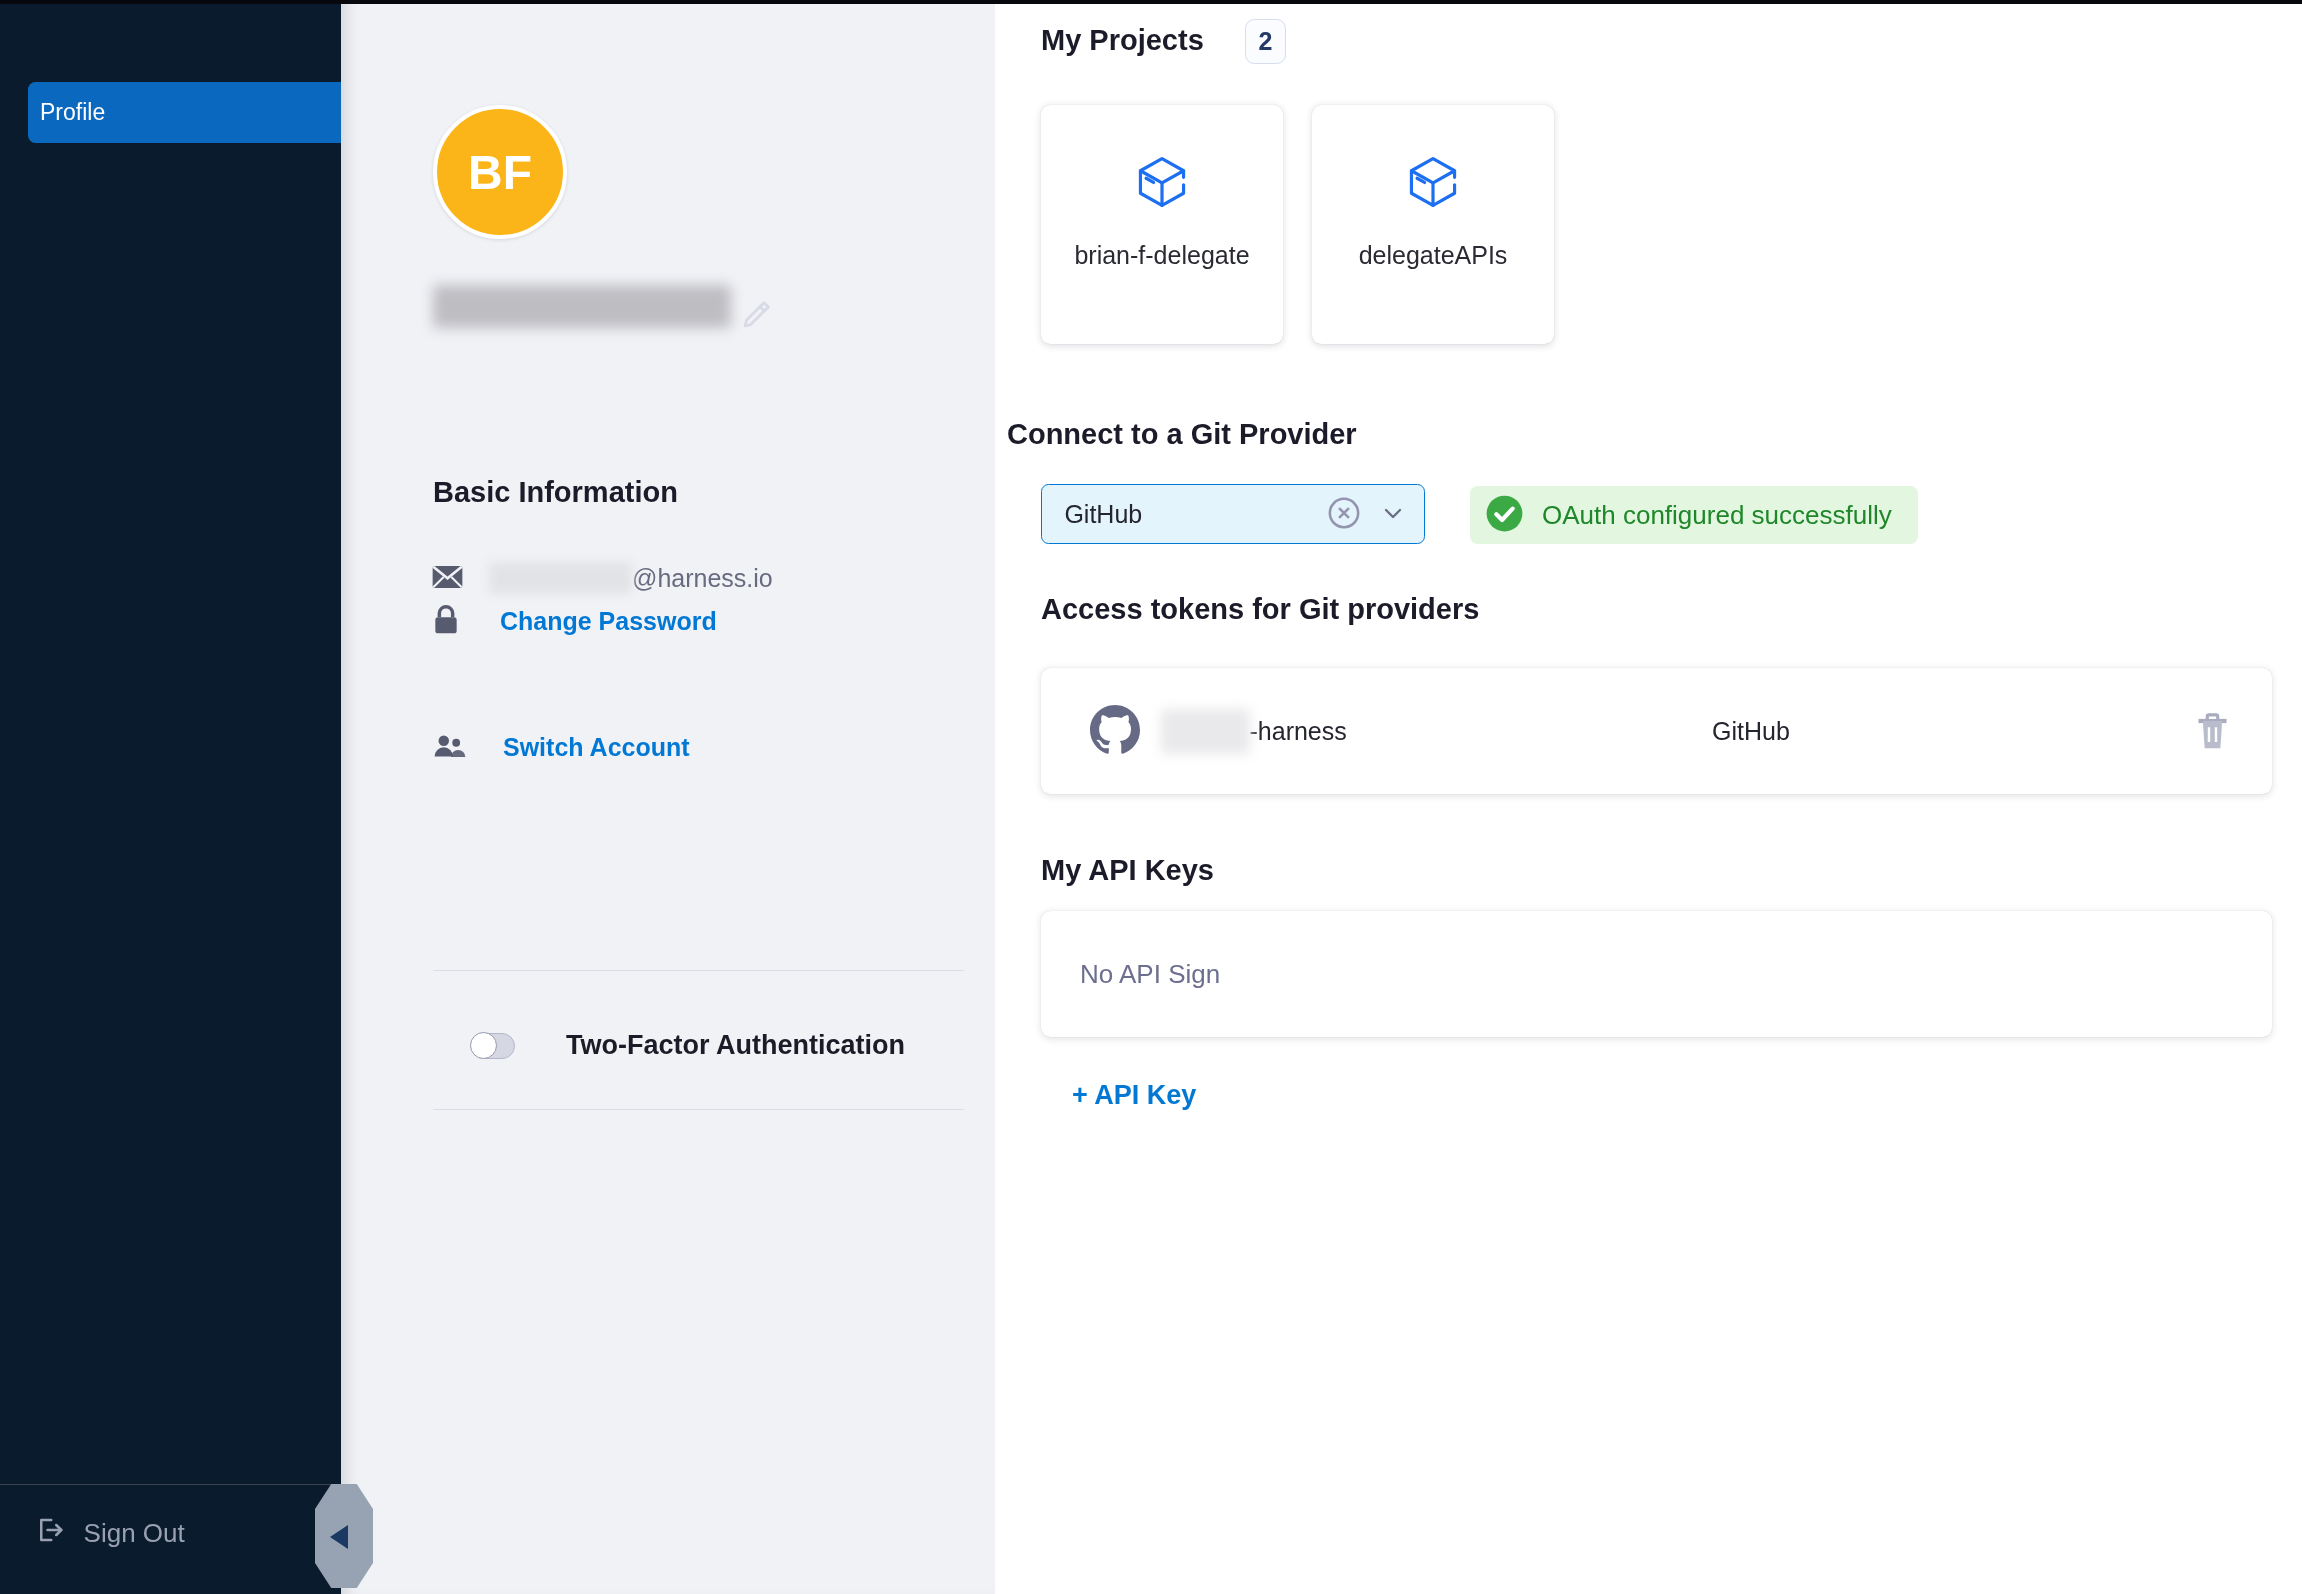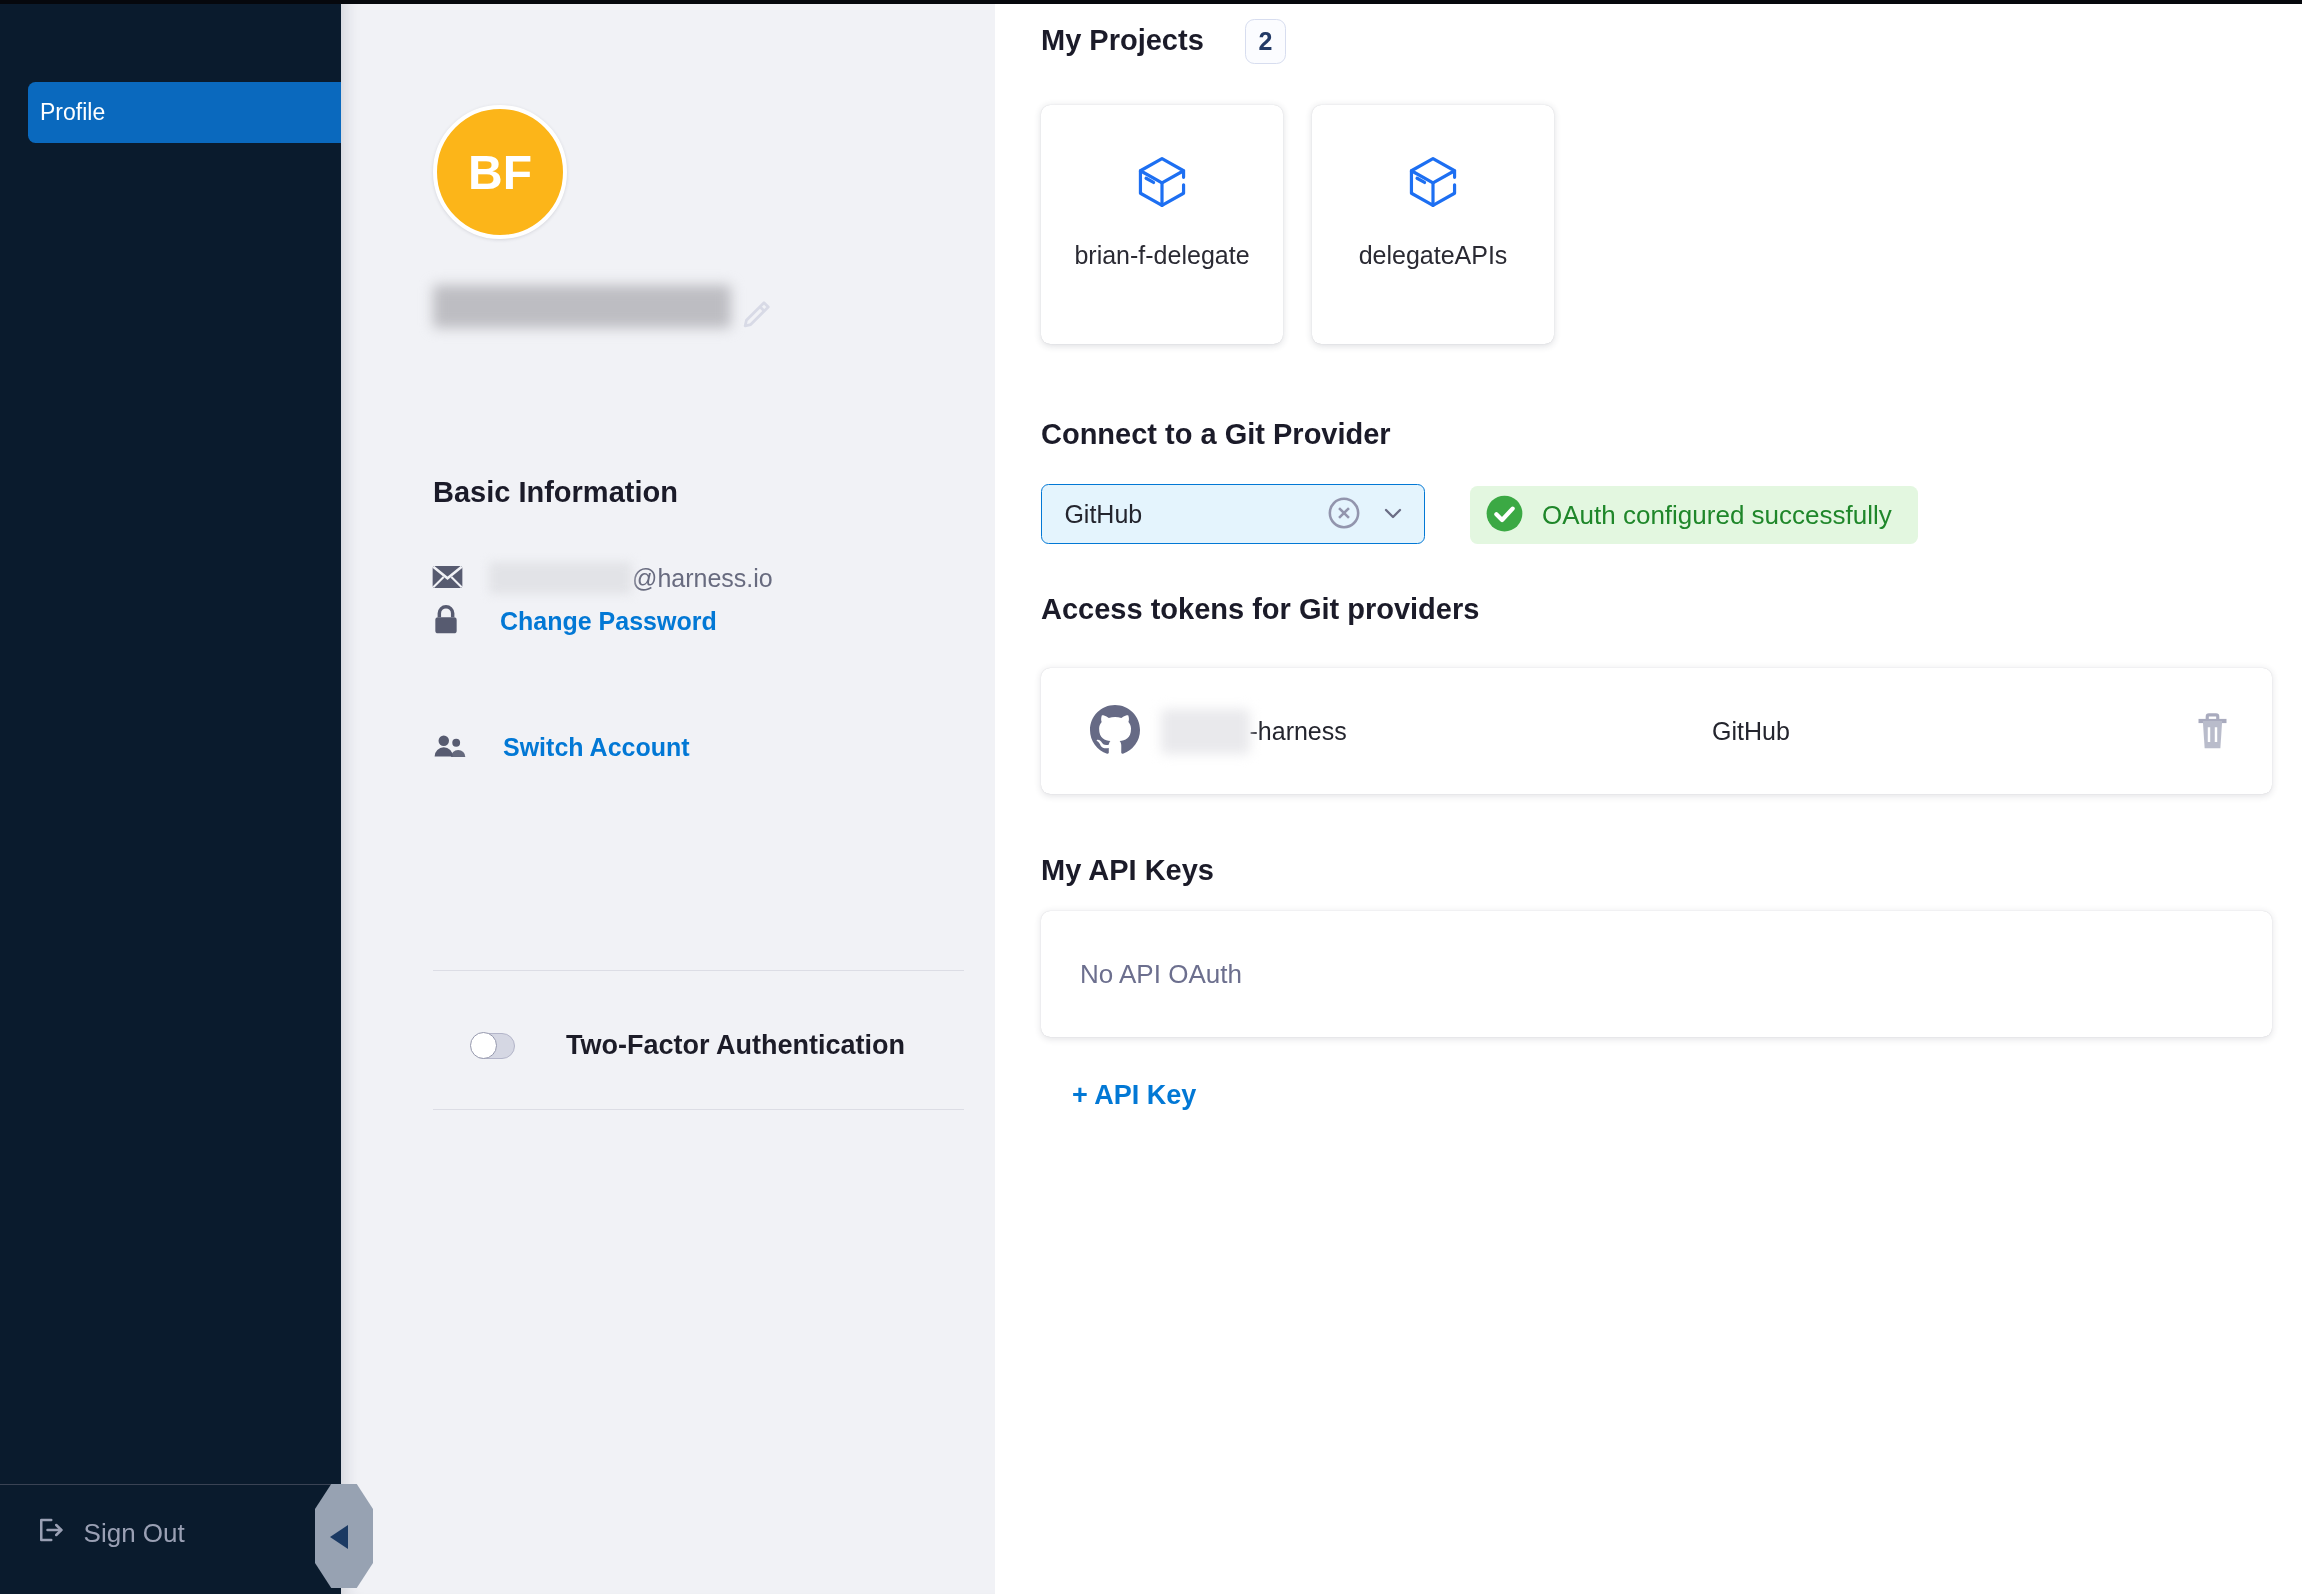--- a/index.html
+++ b/index.html
@@ -56,21 +56,21 @@
   #projects-count { position:absolute; left:1245px; top:18.6px; min-width:41px; height:45px; padding:0 9.3px;
      background:#fbfcff; border:1.9px solid #d7ddef; border-radius:9.3px; display:flex; align-items:center;
      justify-content:center; font-size:25px; font-weight:700; color:#233a66; }
   .project-card { position:absolute; top:105px; width:242px; height:239px; background:#ffffff;
      border-radius:9.3px; box-shadow:0 1.9px 7.5px rgba(40,41,61,.16),0 0 0.9px rgba(40,41,61,.2);
      display:flex; flex-direction:column; align-items:center; cursor:pointer; }
   #project-card-0 { left:1041px; } #project-card-1 { left:1312px; }
   .project-card .cube { margin-top:47px; }
   .project-label { margin-top:26px; font-size:25px; color:#2a2a33; }
 
-  #git-title { left:1041px; top:418px; }
+  #git-title { left:1007px; top:418px; }
   #git-select { position:absolute; left:1041px; top:484px; width:384px; height:60px;
      background:#e4f4fd; border:1.9px solid #0278d5; border-radius:7.5px; display:flex; align-items:center;
      padding:0 18.6px 0 22.4px; cursor:pointer; }
   #git-select-value { font-size:25px; color:#24252e; flex:1; }
   #oauth-badge { position:absolute; left:1470px; top:486px; height:58px; padding:0 26px 0 15px;
      background:#e3f7e0; border-radius:7.5px; display:flex; align-items:center; gap:18px; }
   #oauth-text { font-size:26px; font-weight:500; color:#1f872a; }
 
   #tokens-title { left:1041px; top:593px; }
   .wide-card { position:absolute; left:1041px; width:1231px; height:126px; background:#ffffff;
@@ -246,17 +246,17 @@
       <path d="M2 5 H18" stroke-width="2.4"></path>
       <path d="M4.5 5 L5.5 20.5 H14.5 L15.5 5" fill="#b9bccb" stroke="none"></path>
       <path d="M8 8.5 V17 M12 8.5 V17" stroke="#ffffff" stroke-width="1.4"></path>
     </svg>
   </span>
 </div>
 
 <h2 id="apikeys-title" class="section-title">My API Keys</h2>
 
 <div id="apikeys-card" class="wide-card">
-  <span id="apikeys-empty">No API OAuth</span>
+  <span id="apikeys-empty">No API Sign</span>
 </div>
 
 <a id="add-apikey" class="abs">+ API Key</a>
 
 
 </body></html>

